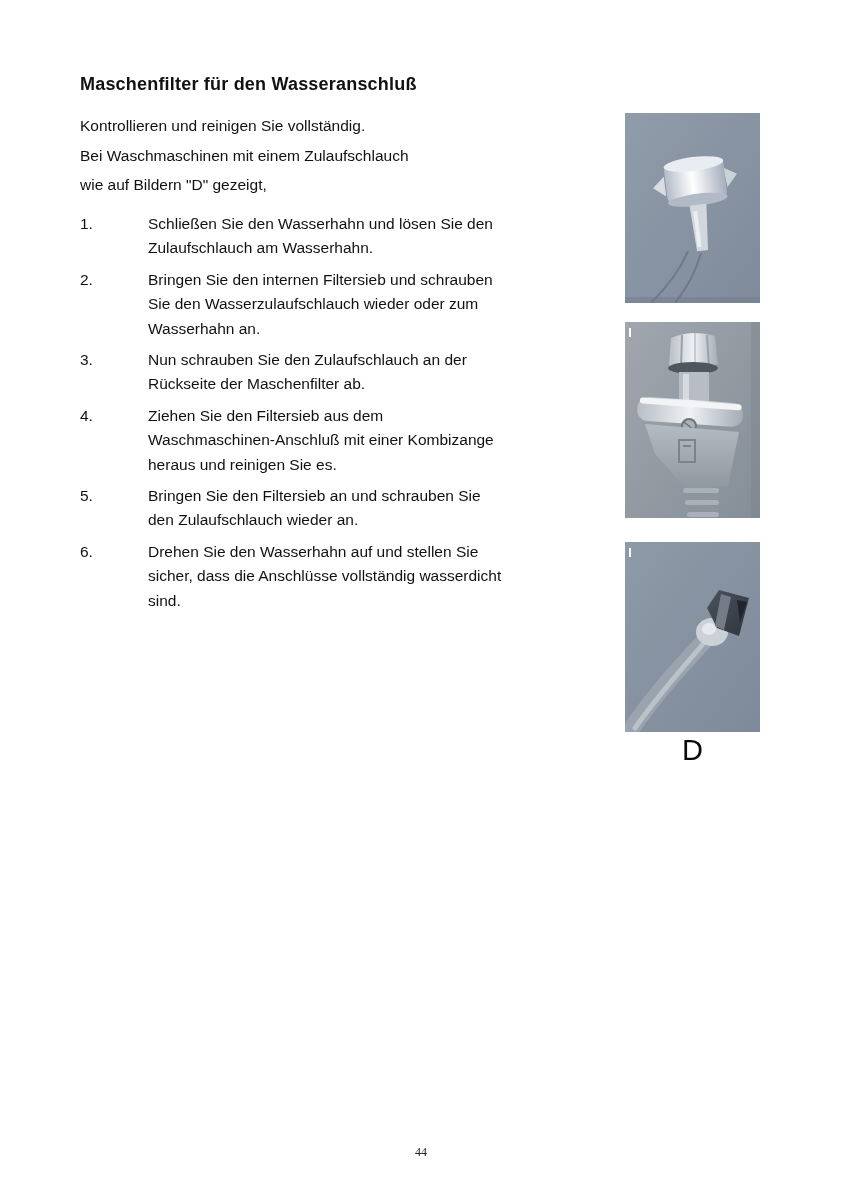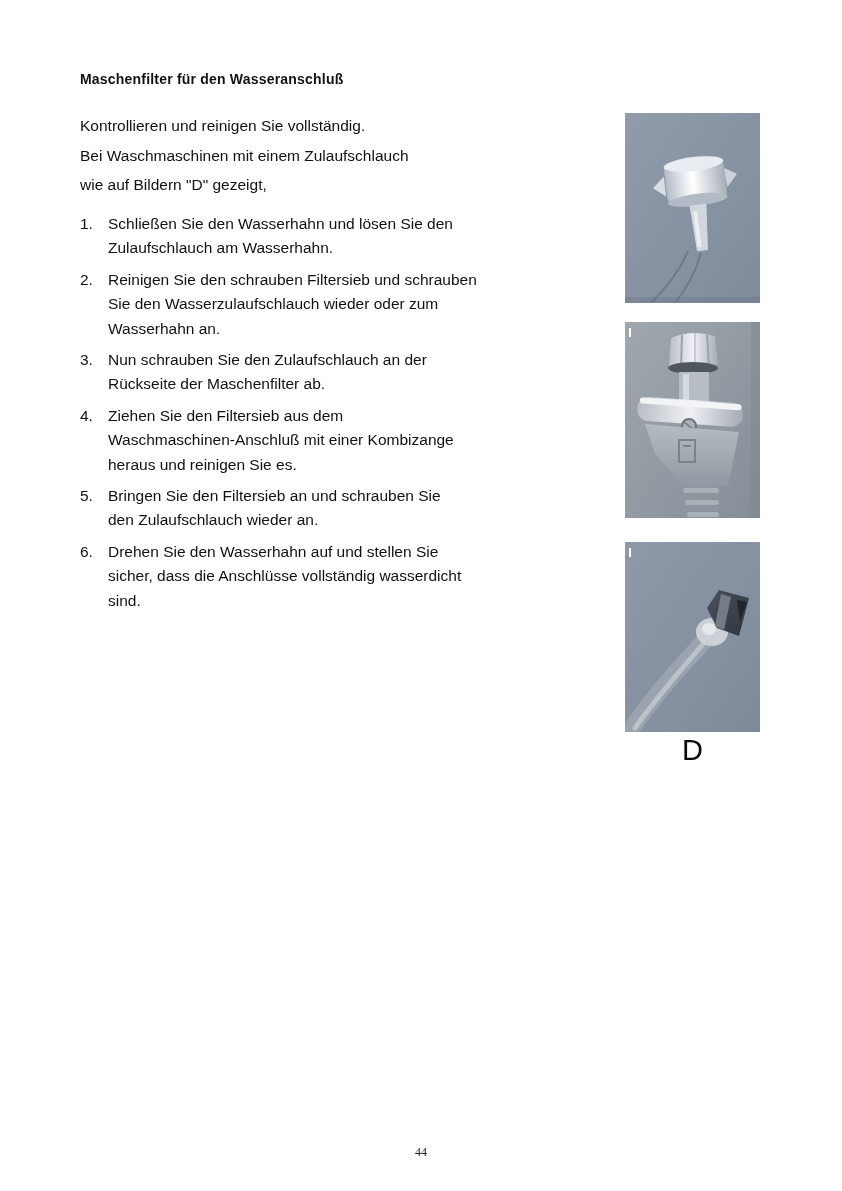--- a/index.html
+++ b/index.html
@@ -9,21 +9,21 @@
     height: 1191px;
     background: #ffffff;
     font-family: "Liberation Sans", sans-serif;
     color: #111111;
     overflow: hidden;
   }
   .section-title {
     position: absolute;
     left: 80px;
     top: 62px;
-    font-size: 14px;
+    font-size: 18px;
     font-weight: bold;
     letter-spacing: 0.2px;
     white-space: pre-line;
   }
   .intro {
     position: absolute;
     left: 80px;
     top: 111px;
     width: 480px;
     font-size: 15.5px;
@@ -41,20 +41,21 @@
     display: flex;
     margin-bottom: 7px;
     line-height: 24.4px;
   }
   .step-num {
     flex: 0 0 28px;
   }
   .step-text {
     flex: 1;
     white-space: pre-line;
+    margin-left: 40px;
   }
   .figure-column {
     position: absolute;
     left: 625px;
     top: 113px;
     width: 135px;
   }
   .photo {
     display: block;
     width: 135px;
@@ -95,21 +96,21 @@
 wie auf Bildern "D" gezeigt,</div>
 
   <ol class="steps" style="list-style:none; margin:0; padding:0;">
     <li class="step">
       <span class="step-num">1.</span>
       <span class="step-text">Schließen Sie den Wasserhahn und lösen Sie den
 Zulaufschlauch am Wasserhahn.</span>
     </li>
     <li class="step">
       <span class="step-num">2.</span>
-      <span class="step-text">Reinigen Sie den schrauben Filtersieb und schrauben
+      <span class="step-text">Bringen Sie den internen Filtersieb und schrauben
 Sie den Wasserzulaufschlauch wieder oder zum
 Wasserhahn an.</span>
     </li>
     <li class="step">
       <span class="step-num">3.</span>
       <span class="step-text">Nun schrauben Sie den Zulaufschlauch an der
 Rückseite der Maschenfilter ab.</span>
     </li>
     <li class="step">
       <span class="step-num">4.</span>

